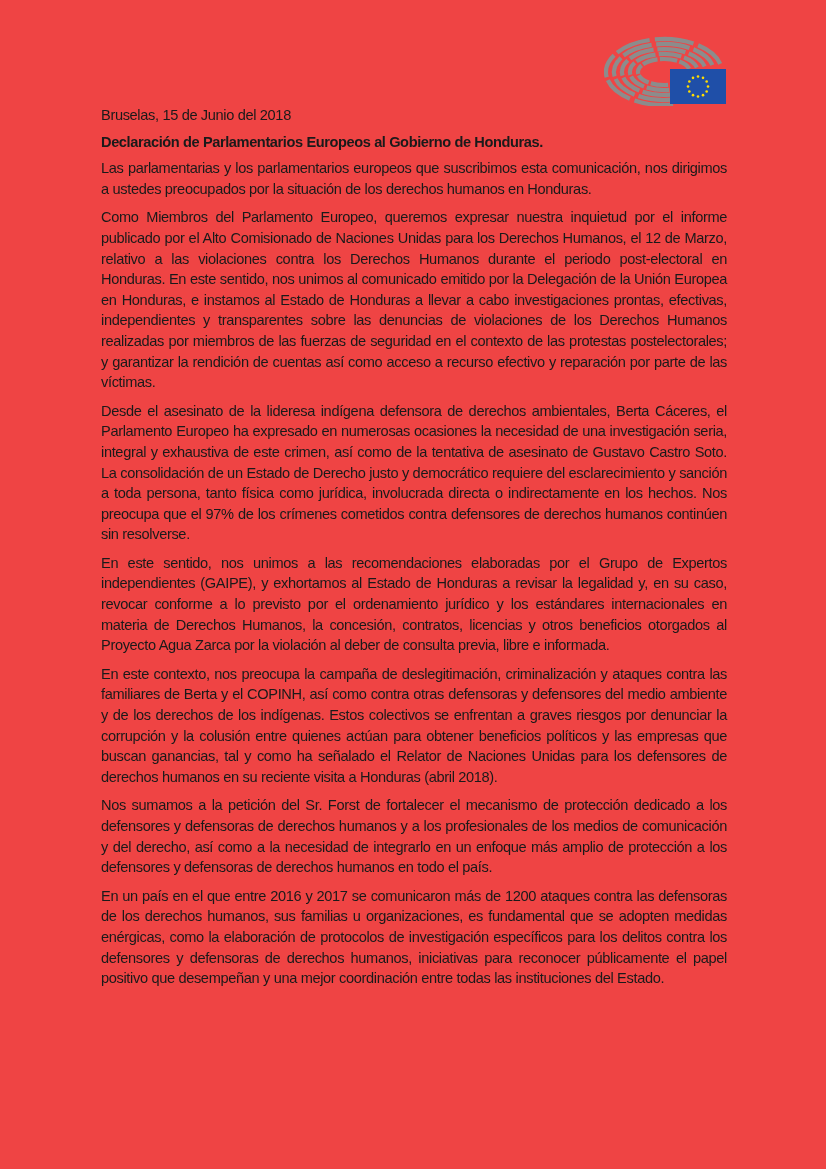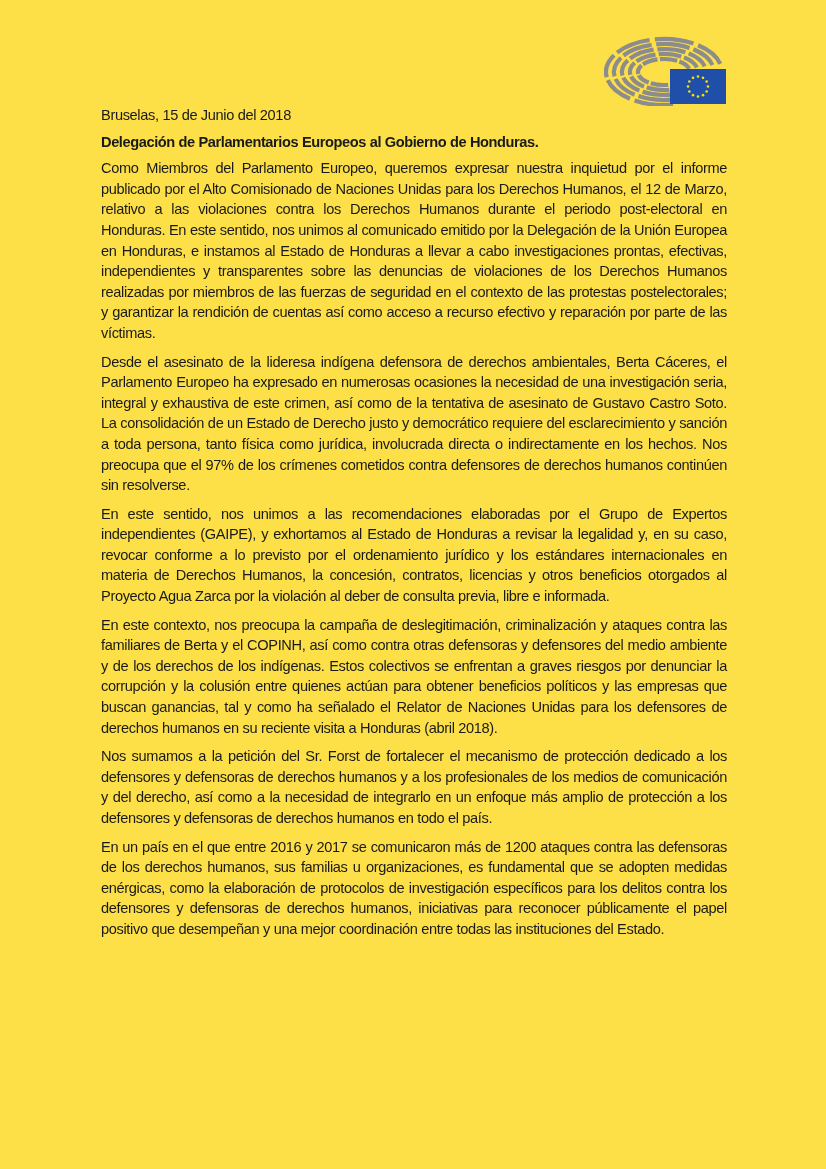--- a/index.html
+++ b/index.html
@@ -12,21 +12,21 @@
       height: 1169px;
       position: relative;
       overflow: hidden;
       font-family: "Liberation Sans", "DejaVu Sans", sans-serif;
       color: #1a1a1a;
     }
     .page {
       position: absolute;
       left: 0; top: 0;
       width: 826px; height: 1169px;
-      background: #fde047;
+      background: #ef4444;
     }
     .logo {
       position: absolute;
       left: 604px;
       top: 36px;
       width: 124px;
       height: 70px;
     }
     .content {
       position: absolute;
@@ -102,21 +102,22 @@
         <circle cx="85.34" cy="45.50" r="1.3" fill="#ffdd00"></circle>
         <circle cx="89.00" cy="41.84" r="1.3" fill="#ffdd00"></circle>
         <circle cx="94.00" cy="40.50" r="1.3" fill="#ffdd00"></circle>
         <circle cx="99.00" cy="41.84" r="1.3" fill="#ffdd00"></circle>
         <circle cx="102.66" cy="45.50" r="1.3" fill="#ffdd00"></circle>
       </g>
   </svg>
 
   <div class="content">
     <p id="p-date" class="left">Bruselas, 15 de Junio del 2018</p>
-    <p id="p-title" class="left title">Delegación de Parlamentarios Europeos al Gobierno de Honduras.</p>
+    <p id="p-title" class="left title">Declaración de Parlamentarios Europeos al Gobierno de Honduras.</p>
+    <p>Las parlamentarias y los parlamentarios europeos que suscribimos esta comunicación, nos dirigimos a ustedes preocupados por la situación de los derechos humanos en Honduras.</p>
     <p>Como Miembros del Parlamento Europeo, queremos expresar nuestra inquietud por el informe publicado por el Alto Comisionado de Naciones Unidas para los Derechos Humanos, el 12 de Marzo, relativo a las violaciones contra los Derechos Humanos durante el periodo post-electoral en Honduras. En este sentido, nos unimos al comunicado emitido por la Delegación de la Unión Europea en Honduras, e instamos al Estado de Honduras a llevar a cabo investigaciones prontas, efectivas, independientes y transparentes sobre las denuncias de violaciones de los Derechos Humanos realizadas por miembros de las fuerzas de seguridad en el contexto de las protestas postelectorales; y garantizar la rendición de cuentas así como acceso a recurso efectivo y reparación por parte de las víctimas.</p>
     <p>Desde el asesinato de la lideresa indígena defensora de derechos ambientales, Berta Cáceres, el Parlamento Europeo ha expresado en numerosas ocasiones la necesidad de una investigación seria, integral y exhaustiva de este crimen, así como de la tentativa de asesinato de Gustavo Castro Soto. La consolidación de un Estado de Derecho justo y democrático requiere del esclarecimiento y sanción a toda persona, tanto física como jurídica, involucrada directa o indirectamente en los hechos. Nos preocupa que el 97% de los crímenes cometidos contra defensores de derechos humanos continúen sin resolverse.</p>
     <p>En este sentido, nos unimos a las recomendaciones elaboradas por el Grupo de Expertos independientes (GAIPE), y exhortamos al Estado de Honduras a revisar la legalidad y, en su caso, revocar conforme a lo previsto por el ordenamiento jurídico y los estándares internacionales en materia de Derechos Humanos, la concesión, contratos, licencias y otros beneficios otorgados al Proyecto Agua Zarca por la violación al deber de consulta previa, libre e informada.</p>
     <p>En este contexto, nos preocupa la campaña de deslegitimación, criminalización y ataques contra las familiares de Berta y el COPINH, así como contra otras defensoras y defensores del medio ambiente y de los derechos de los indígenas. Estos colectivos se enfrentan a graves riesgos por denunciar la corrupción y la colusión entre quienes actúan para obtener beneficios políticos y las empresas que buscan ganancias, tal y como ha señalado el Relator de Naciones Unidas para los defensores de derechos humanos en su reciente visita a Honduras (abril 2018).</p>
     <p>Nos sumamos a la petición del Sr. Forst de fortalecer el mecanismo de protección dedicado a los defensores y defensoras de derechos humanos y a los profesionales de los medios de comunicación y del derecho, así como a la necesidad de integrarlo en un enfoque más amplio de protección a los defensores y defensoras de derechos humanos en todo el país.</p>
     <p>En un país en el que entre 2016 y 2017 se comunicaron más de 1200 ataques contra las defensoras de los derechos humanos, sus familias u organizaciones, es fundamental que se adopten medidas enérgicas, como la elaboración de protocolos de investigación específicos para los delitos contra los defensores y defensoras de derechos humanos, iniciativas para reconocer públicamente el papel positivo que desempeñan y una mejor coordinación entre todas las instituciones del Estado.</p>
   </div>
 
 </div>
 

